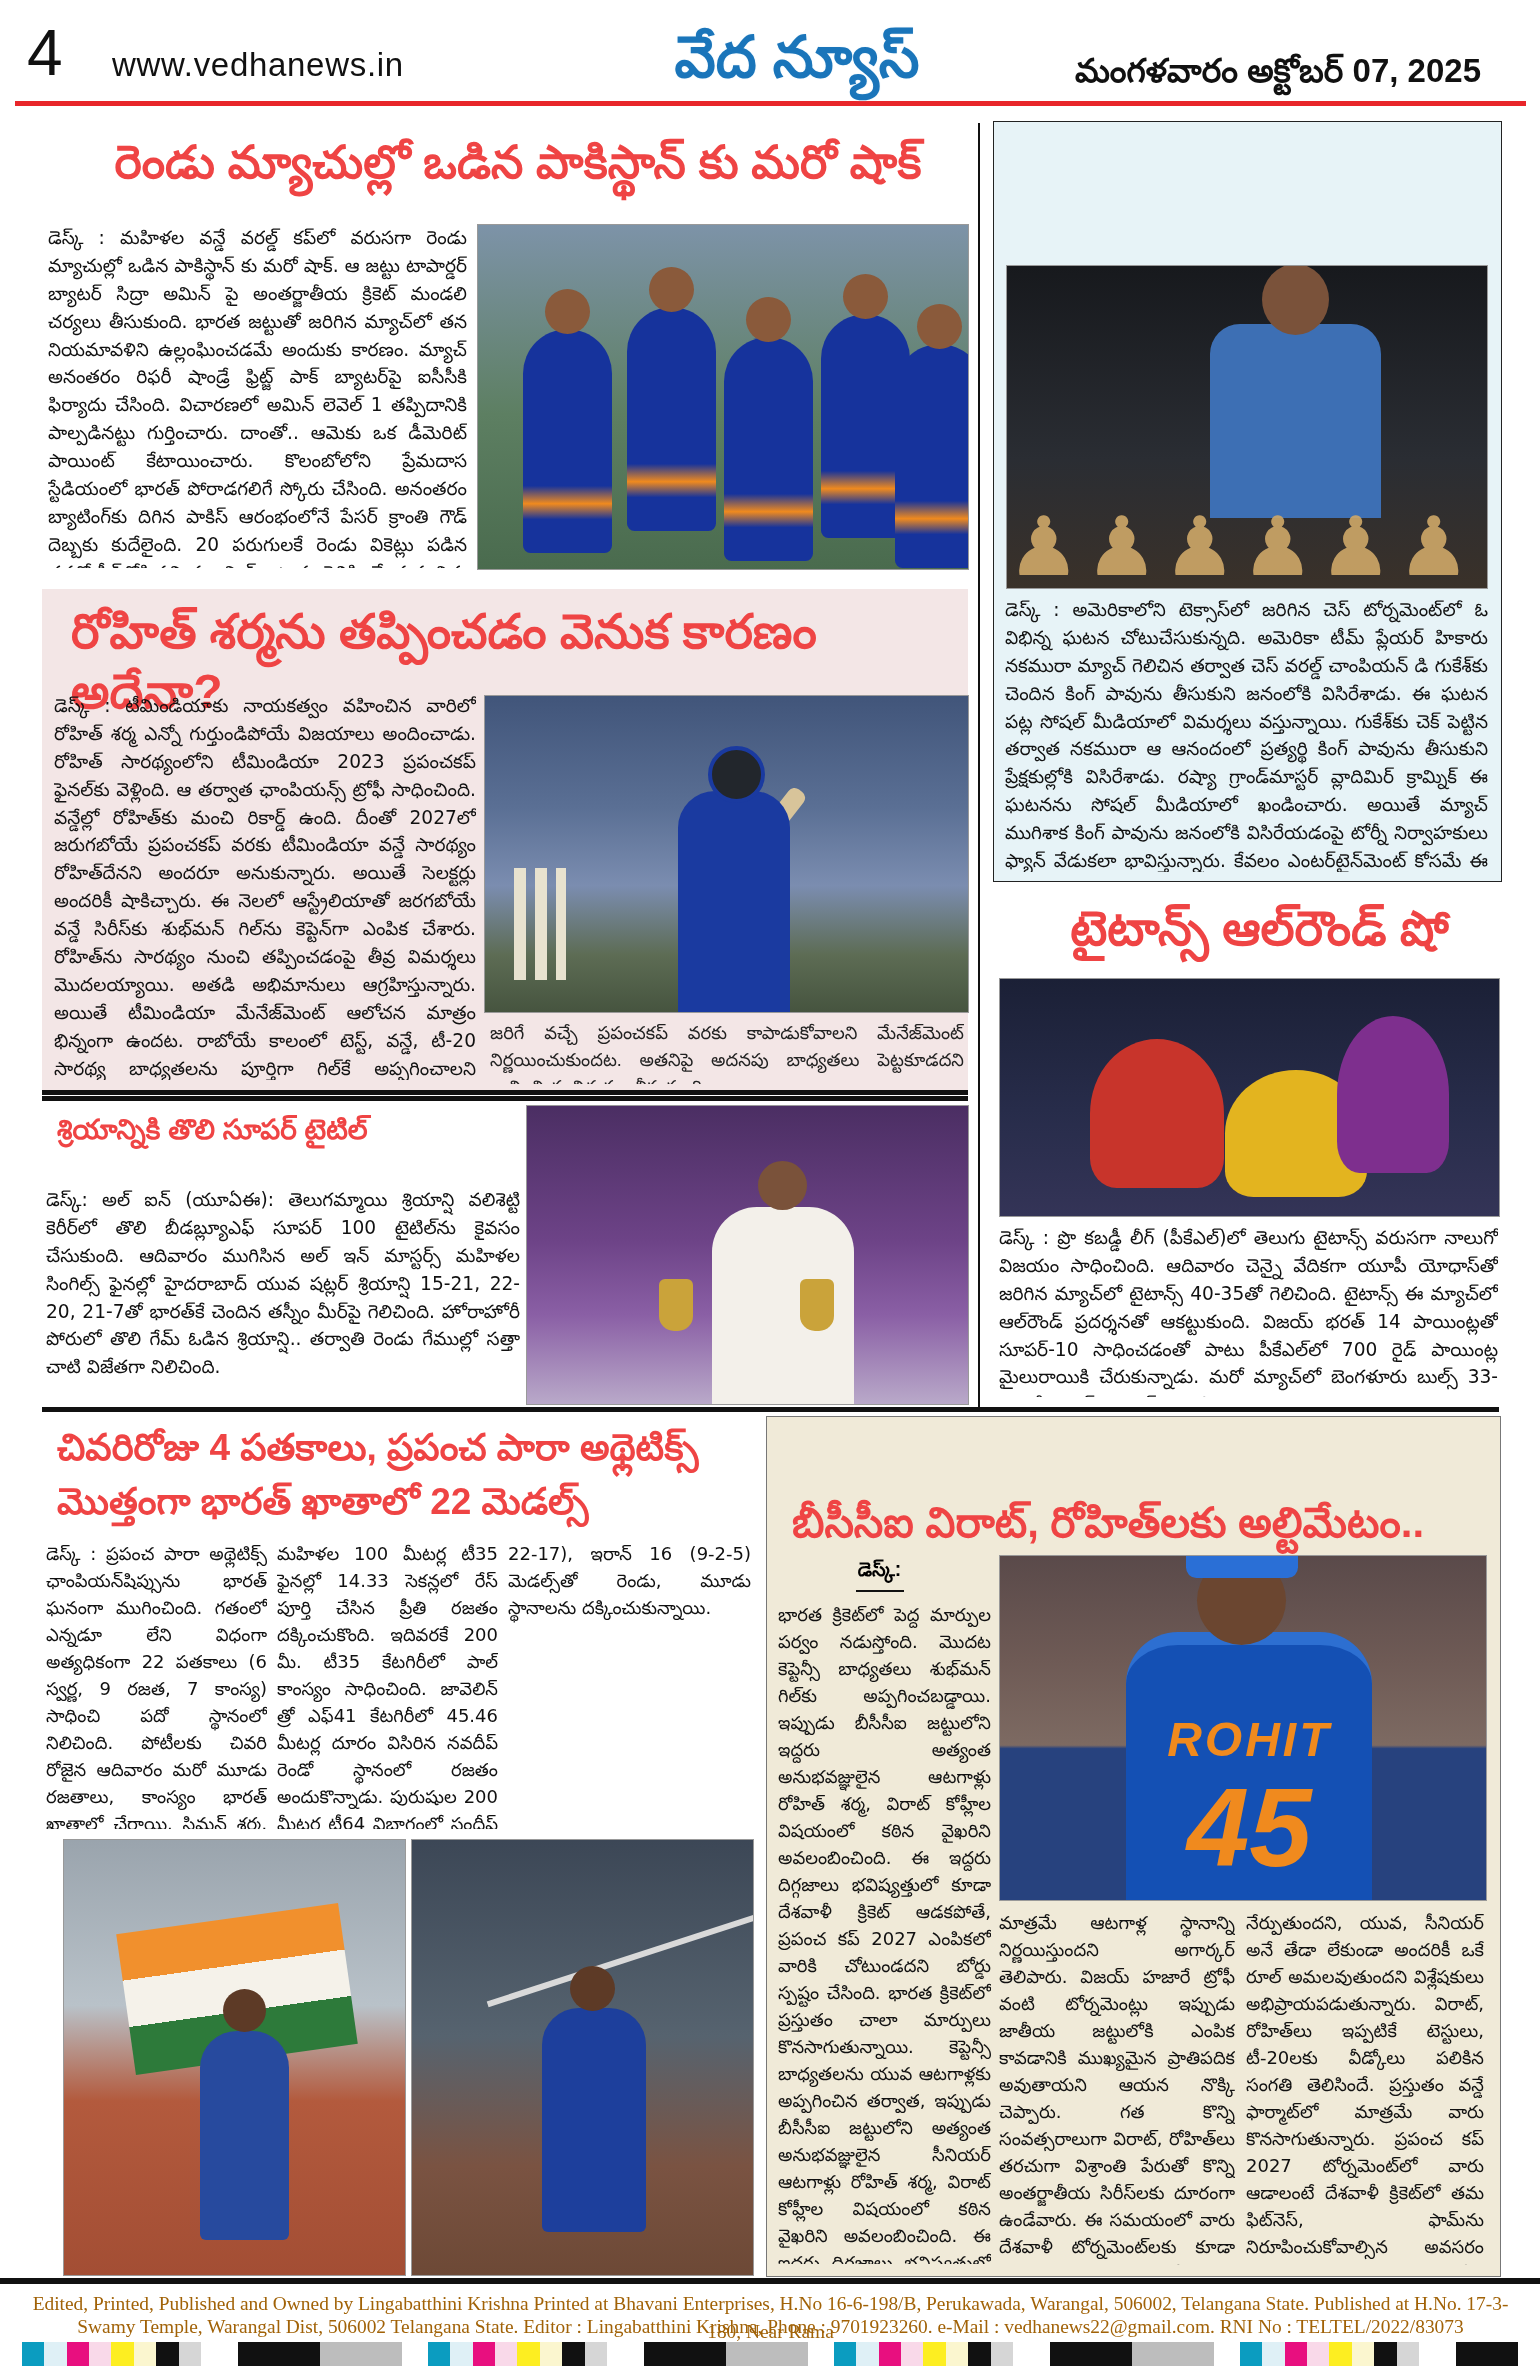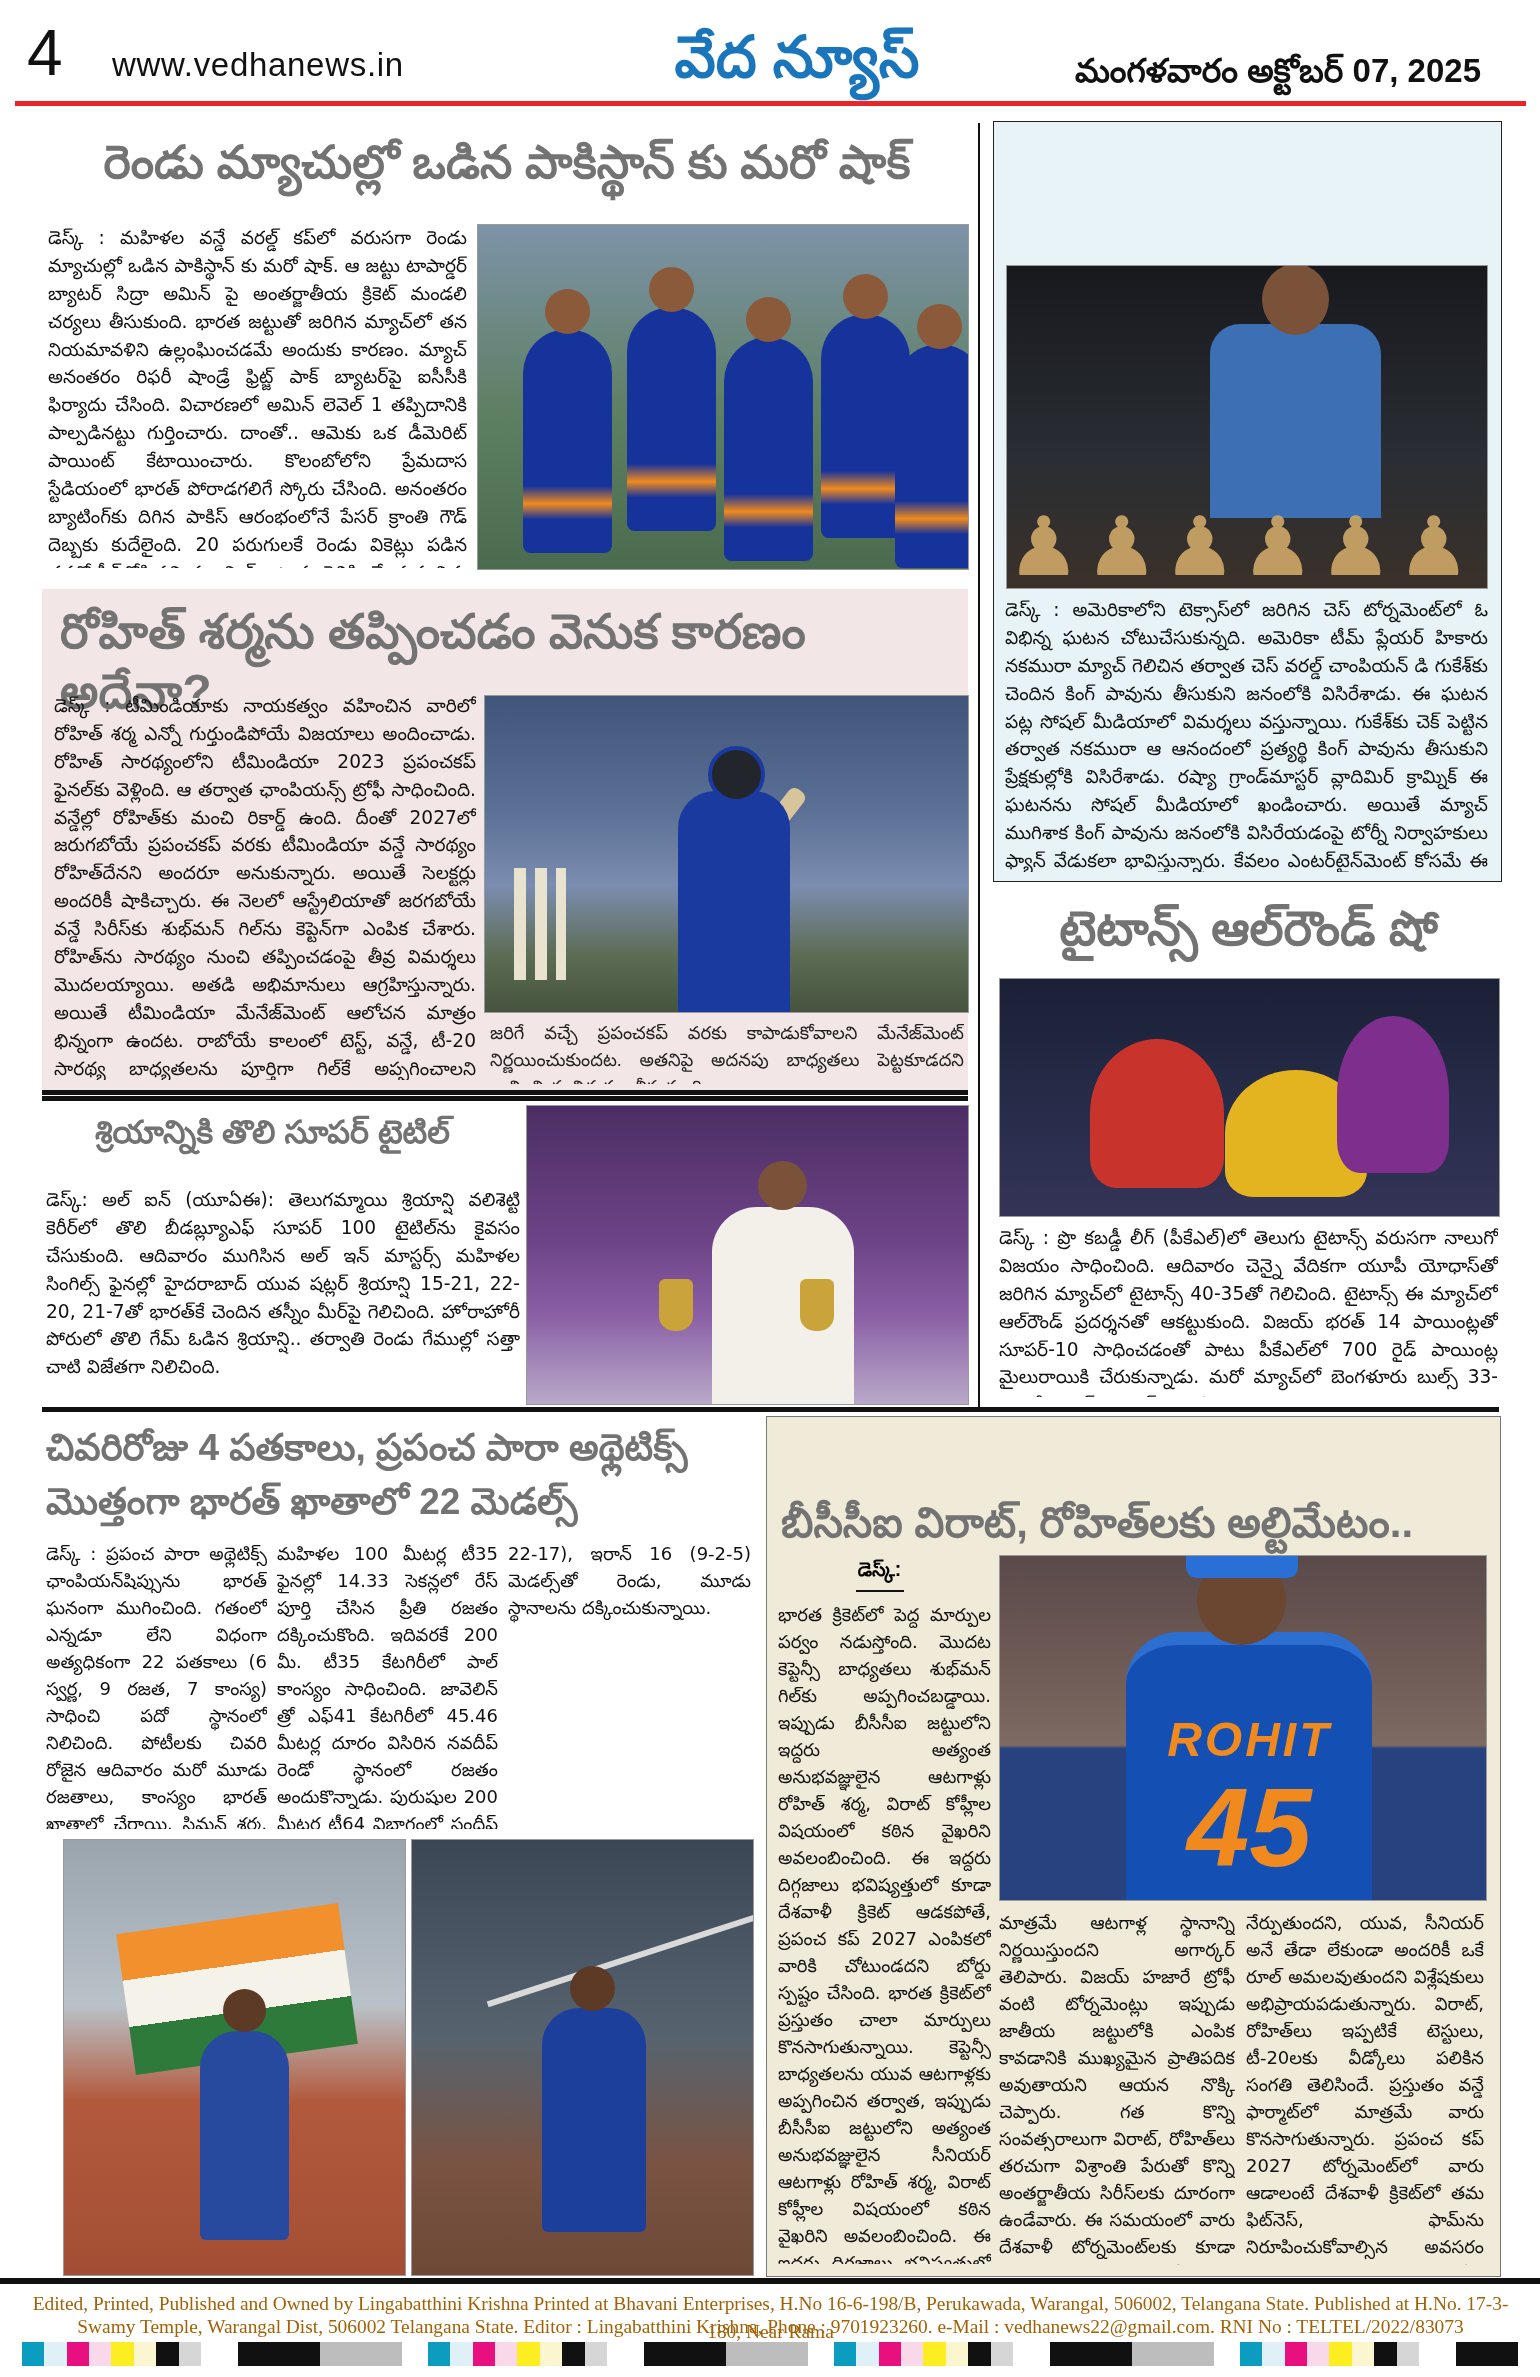--- a/index.html
+++ b/index.html
@@ -10,21 +10,21 @@
   .pageno{font-size:64px;font-weight:400;color:#111;line-height:1;}
   .site{font-size:33px;color:#111;letter-spacing:0.7px;}
   .masthead{font-size:58px;font-weight:bold;color:#1a75ba;line-height:1;
             text-shadow:0 0 1.5px #d9ecf7;}
   .dateline{font-size:33px;font-weight:bold;color:#111;}
   .redline{background:#e8262a;height:5.2px;}
   
   .vrule{width:2.2px;background:#111;}
   .hthick{height:4.5px;background:#111;}
   
-  .headline{font-weight:bold;color:#737373;line-height:1.25;}
+  .headline{font-weight:bold;color:#ef4444;line-height:1.25;margin-left:11px;}
   .body-txt{font-size:18.6px;color:#111;text-align:justify;line-height:1.5;
             font-family:"DejaVu Sans","Liberation Sans",sans-serif;}
   .caption{font-size:18px;color:#222;text-align:justify;line-height:1.5;}
   .desk-label{font-weight:bold;text-align:center;font-size:19.4px;}
   .desk-label:after{content:"";display:block;width:48px;height:2.2px;background:#111;margin:4.5px auto 0;}
   
   .box-pink{background:#f3e6e6;border-bottom:5.2px solid #111;}
   .box-blue{background:#e7f3f7;border:1.5px solid #222;}
   .box-cream{background:#f0ead8;border:0.7px solid #777;}
   
@@ -108,21 +108,21 @@
   <div class="abs headline" style="left:60px;top:602px;width:894px;font-size:48px;">రోహిత్ శర్మను తప్పించడం వెనుక కారణం అదేనా?</div>
   <div class="abs body-txt" style="left:54px;top:692px;width:422px;height:388px;overflow:hidden;">డెస్క్ : టీమిండియాకు నాయకత్వం వహించిన వారిలో రోహిత్ శర్మ ఎన్నో గుర్తుండిపోయే విజయాలు అందించాడు. రోహిత్ సారథ్యంలోని టీమిండియా 2023 ప్రపంచకప్ ఫైనల్‌కు వెళ్లింది. ఆ తర్వాత ఛాంపియన్స్ ట్రోఫీ సాధించింది. వన్డేల్లో రోహిత్‌కు మంచి రికార్డ్ ఉంది. దీంతో 2027లో జరుగబోయే ప్రపంచకప్ వరకు టీమిండియా వన్డే సారథ్యం రోహిత్‌దేనని అందరూ అనుకున్నారు. అయితే సెలక్టర్లు అందరికీ షాకిచ్చారు. ఈ నెలలో ఆస్ట్రేలియాతో జరగబోయే వన్డే సిరీస్‌కు శుభ్‌మన్ గిల్‌ను కెప్టెన్‌గా ఎంపిక చేశారు. రోహిత్‌ను సారథ్యం నుంచి తప్పించడంపై తీవ్ర విమర్శలు మొదలయ్యాయి. అతడి అభిమానులు ఆగ్రహిస్తున్నారు. అయితే టీమిండియా మేనేజ్‌మెంట్ ఆలోచన మాత్రం భిన్నంగా ఉందట. రాబోయే కాలంలో టెస్ట్, వన్డే, టీ-20 సారథ్య బాధ్యతలను పూర్తిగా గిల్‌కే అప్పగించాలని మేనేజ్‌మెంట్ భావిస్తోందట. మూడు ఫార్మాట్లకు ఒకే కెప్టెన్ అంటే డ్రస్సింగ్ రూమ్‌లో వాతావరణం మంచిగా ఉంటుందని ఈ నిర్ణయం తీసుకున్నారట. ఒక్క ఫార్మాట్‌కు ఒక్కో కెప్టెన్ ఉంటే టీమ్ కల్చర్ దెబ్బతింటుందని మేనేజ్‌మెంట్ అంచనా వేస్తోంది. రోహిత్ శర్మ ఫామ్‌ను కాపాడుకోవడం చాలా ముఖ్యమని, అతడు నాయకుడిగా ఉంటే ఆటపై పూర్తి ఏకాగ్రత పెట్టలేడని భావన నెలకొందని మేనేజ్‌మెంట్ అనుకుంటోంది. రోహిత్, కోహ్లీలను రెండేళ్ల తర్వాత కూడా చూడాలనుకుంటున్నారు.</div>
   <div class="photo ph-bat" style="left:484px;top:695px;width:483px;height:316px;">
     <div class="stumps"></div>
     <div class="bat"></div>
     <div class="batsman"></div>
   </div>
   <div class="abs caption" style="left:490px;top:1020px;width:474px;height:64px;overflow:hidden;">జరిగే వచ్చే ప్రపంచకప్ వరకు కాపాడుకోవాలని మేనేజ్‌మెంట్ నిర్ణయించుకుందట. అతనిపై అదనపు బాధ్యతలు పెట్టకూడదని భావించి ఈ నిర్ణయం తీసుకుంది.</div>
 
   <div class="abs hthick" style="left:42px;top:1096px;width:926px;"></div>
-  <div class="abs headline" style="left:34px;top:1112px;width:477px;font-size:32px;text-align:center;">శ్రియాన్నికి తొలి సూపర్ టైటిల్</div>
+  <div class="abs headline" style="left:46px;top:1112px;width:477px;font-size:28px;">శ్రియాన్నికి తొలి సూపర్ టైటిల్</div>
   <div class="abs body-txt" style="left:46px;top:1186px;width:474px;height:209px;overflow:hidden;">డెస్క్: అల్ ఐన్ (యూఏఈ): తెలుగమ్మాయి శ్రియాన్షి వలిశెట్టి కెరీర్‌లో తొలి బీడబ్ల్యూఎఫ్ సూపర్ 100 టైటిల్‌ను కైవసం చేసుకుంది. ఆదివారం ముగిసిన అల్ ఇన్ మాస్టర్స్ మహిళల సింగిల్స్ ఫైనల్లో హైదరాబాద్ యువ షట్లర్ శ్రియాన్షి 15-21, 22-20, 21-7తో భారత్‌కే చెందిన తస్నీం మీర్‌పై గెలిచింది. హోరాహోరీ పోరులో తొలి గేమ్ ఓడిన శ్రియాన్షి.. తర్వాతి రెండు గేముల్లో సత్తా చాటి విజేతగా నిలిచింది.</div>
   <div class="photo ph-stage" style="left:526px;top:1105px;width:441px;height:298px;">
     <div class="lady"></div>
     <div class="trophy" style="left:30%;top:58%;"></div>
     <div class="trophy" style="left:62%;top:58%;"></div>
   </div>
 
   <div class="abs hthick" style="left:42px;top:1407px;width:1457px;"></div>
 
   <div class="abs headline" style="left:46px;top:1421px;width:708px;font-size:37px;line-height:1.45;">

